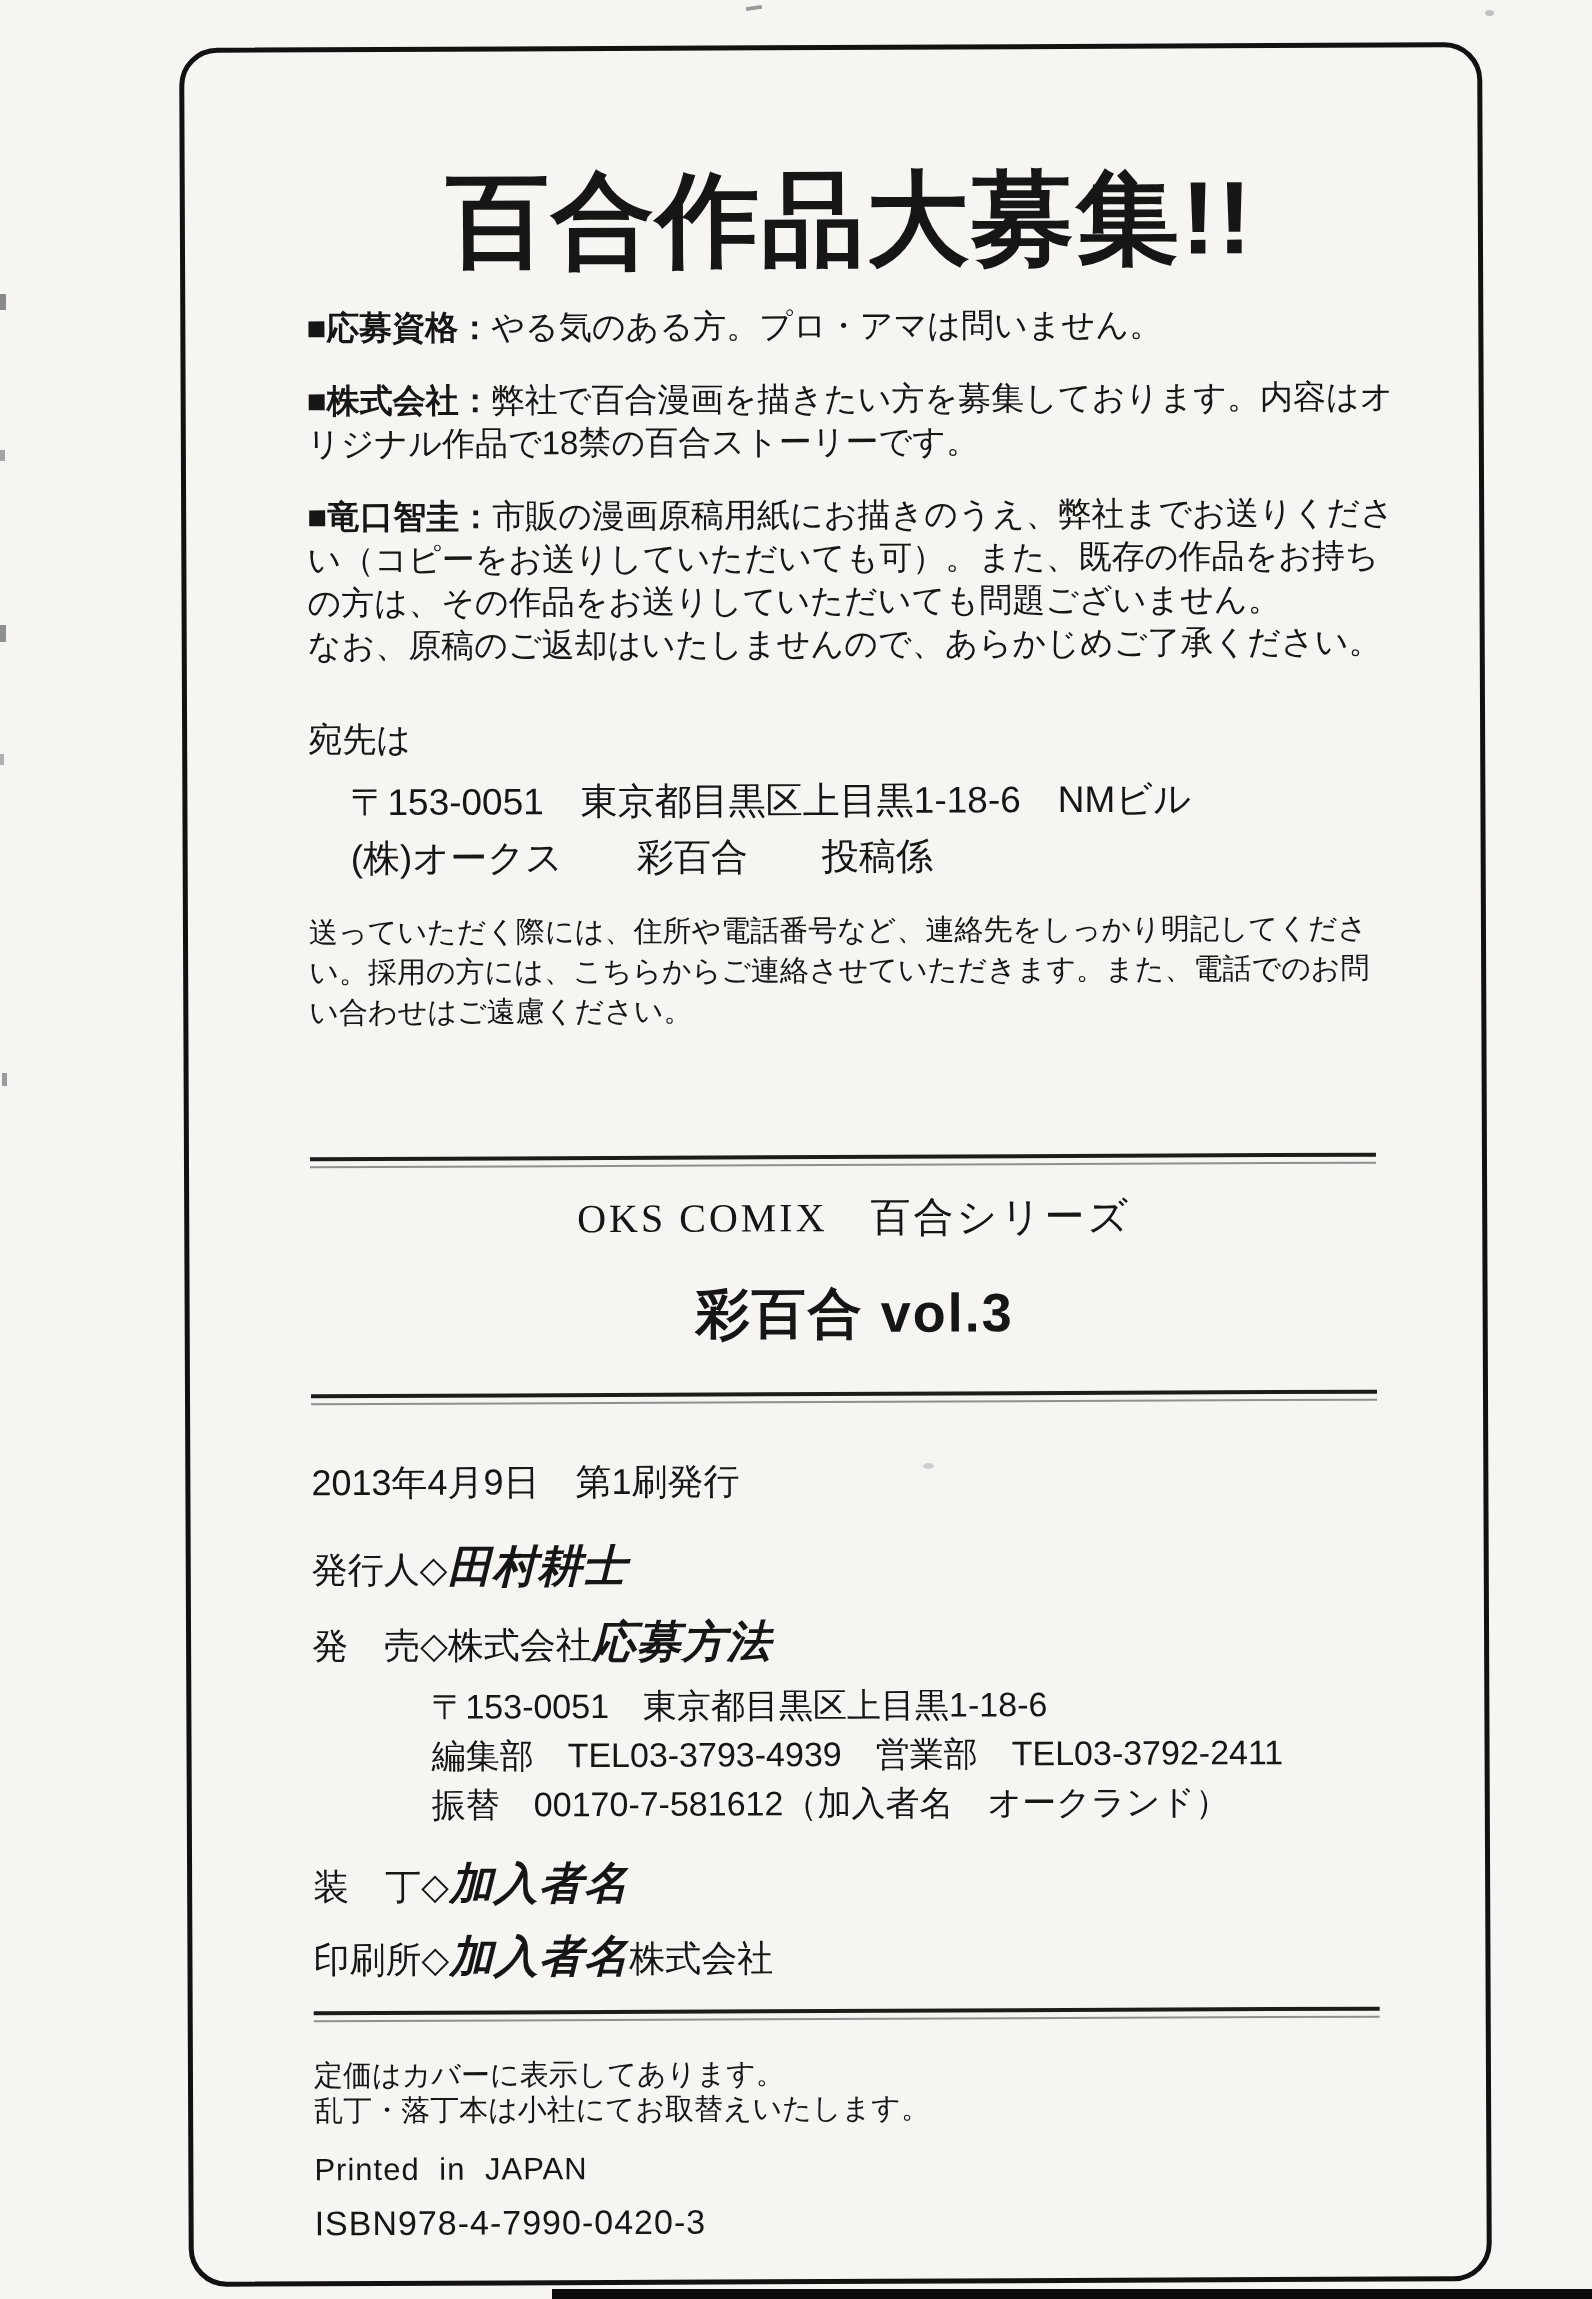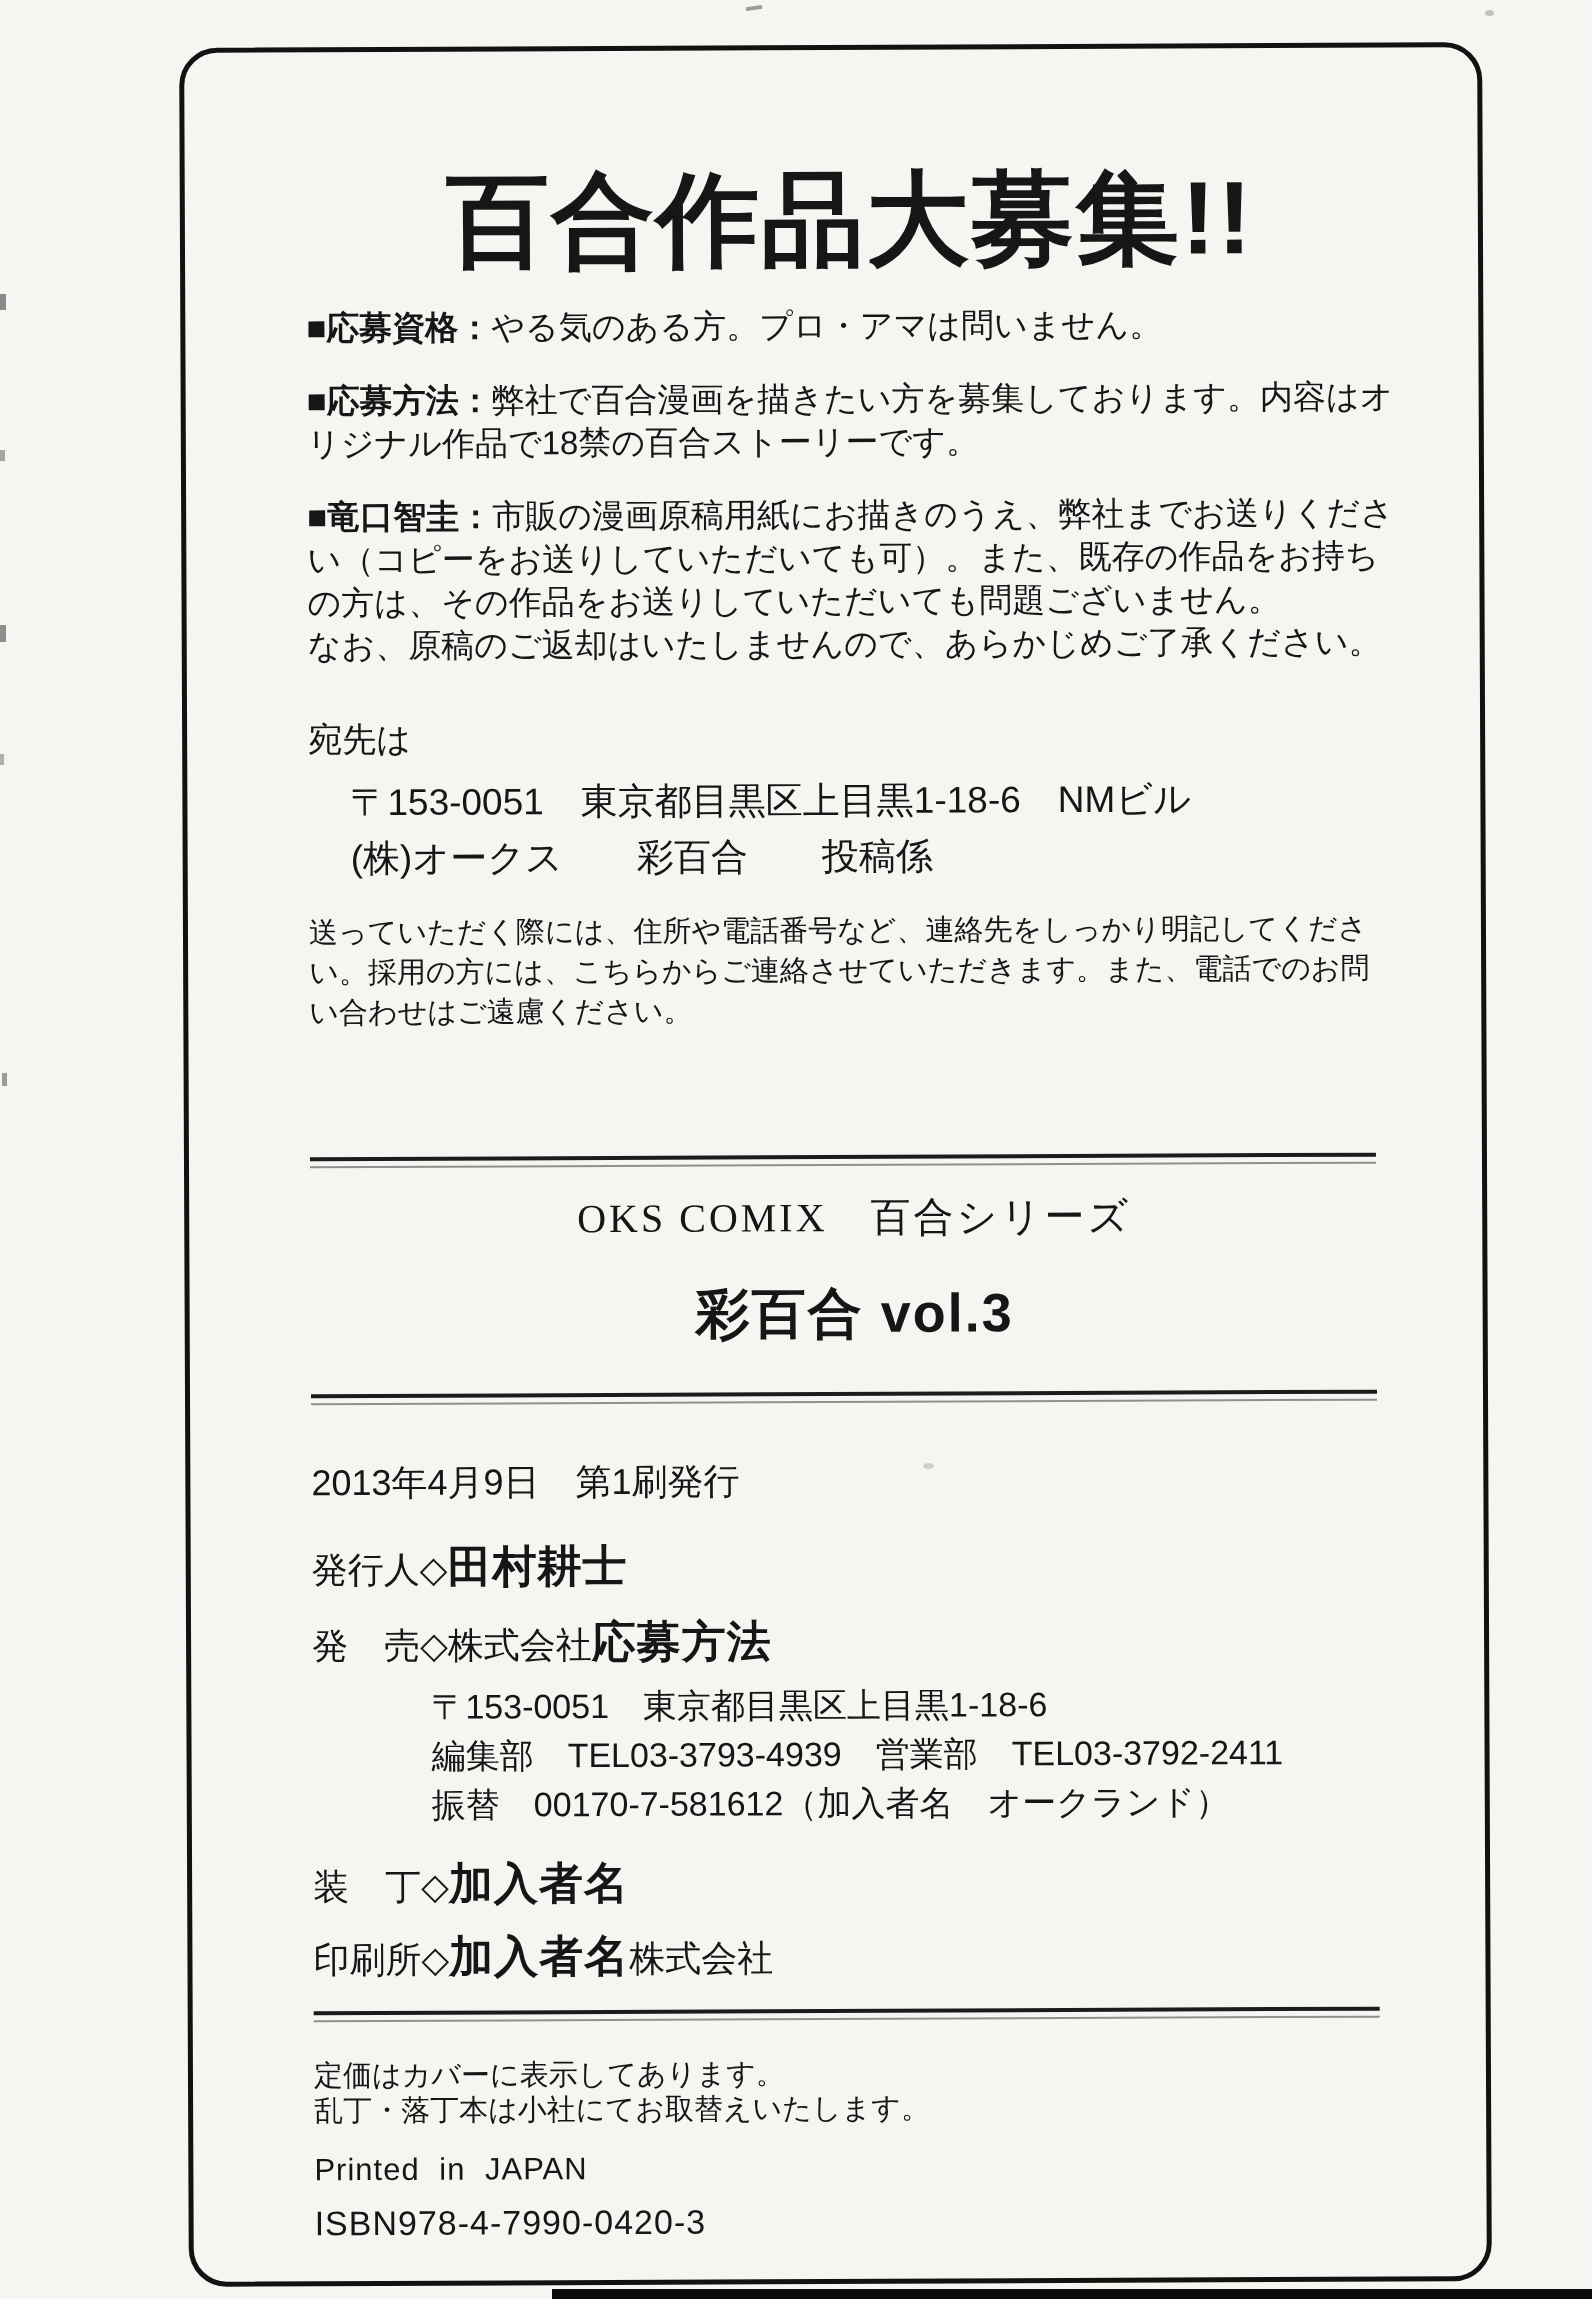--- a/index.html
+++ b/index.html
@@ -103,20 +103,21 @@
     white-space:nowrap;
   }
   .row-publisher{margin-top:32px;}
   .row-seller{margin-top:18px;}
   .row-design{margin-top:24px;}
   .row-printer{margin-top:16px;}
   .bigname{
     font-weight:bold;
     font-size:44px;
     letter-spacing:1px;
+    font-style:italic;
   }
   .indent{
     margin-top:12px;
     margin-left:119px;
     font-size:34px;
     line-height:1.45;
   }
   .indent p{white-space:nowrap;}
   .fnote{
     font-size:29px;
@@ -154,21 +155,21 @@
 </style>
 </head>
 <body>
 
 <div class="frame">
 
   <div class="title">百合作品大募集!!</div>
 
   <p class="para"><span class="plabel">■応募資格：</span><span>やる気のある方。プロ・アマは問いません。</span></p>
 
-  <p class="para"><span class="plabel">■応募方法：</span><span>弊社で百合漫画を描きたい方を募集しております。内容はオリジナル作品で18禁の百合ストーリーです。</span></p>
+  <p class="para"><span class="plabel">■株式会社：</span><span>弊社で百合漫画を描きたい方を募集しております。内容はオリジナル作品で18禁の百合ストーリーです。</span></p>
 
   <p class="para"><span class="plabel">■竜口智圭：</span><span>市販の漫画原稿用紙にお描きのうえ、弊社までお送りください（コピーをお送りしていただいても可）。また、既存の作品をお持ちの方は、その作品をお送りしていただいても問題ございません。</span><span class="cont">なお、原稿のご返却はいたしませんので、あらかじめご了承ください。</span></p>
 
   <p class="addr-head">宛先は</p>
   <p class="addr1">〒153-0051　東京都目黒区上目黒1-18-6　NMビル</p>
   <p class="addr2">(株)オークス　　彩百合　　投稿係</p>
 
   <p class="note">送っていただく際には、住所や電話番号など、連絡先をしっかり明記してください。採用の方には、こちらからご連絡させていただきます。また、電話でのお問い合わせはご遠慮ください。</p>
 
   <div class="rule rule1"></div>

